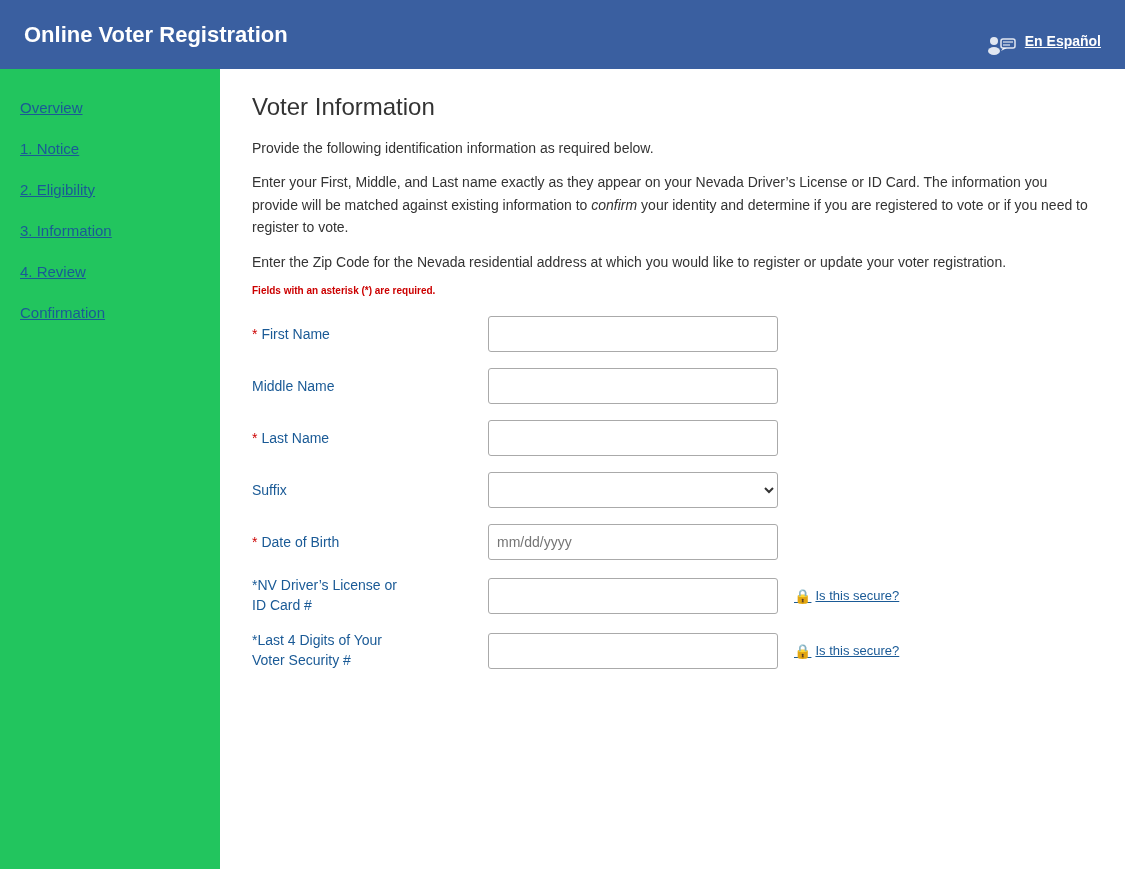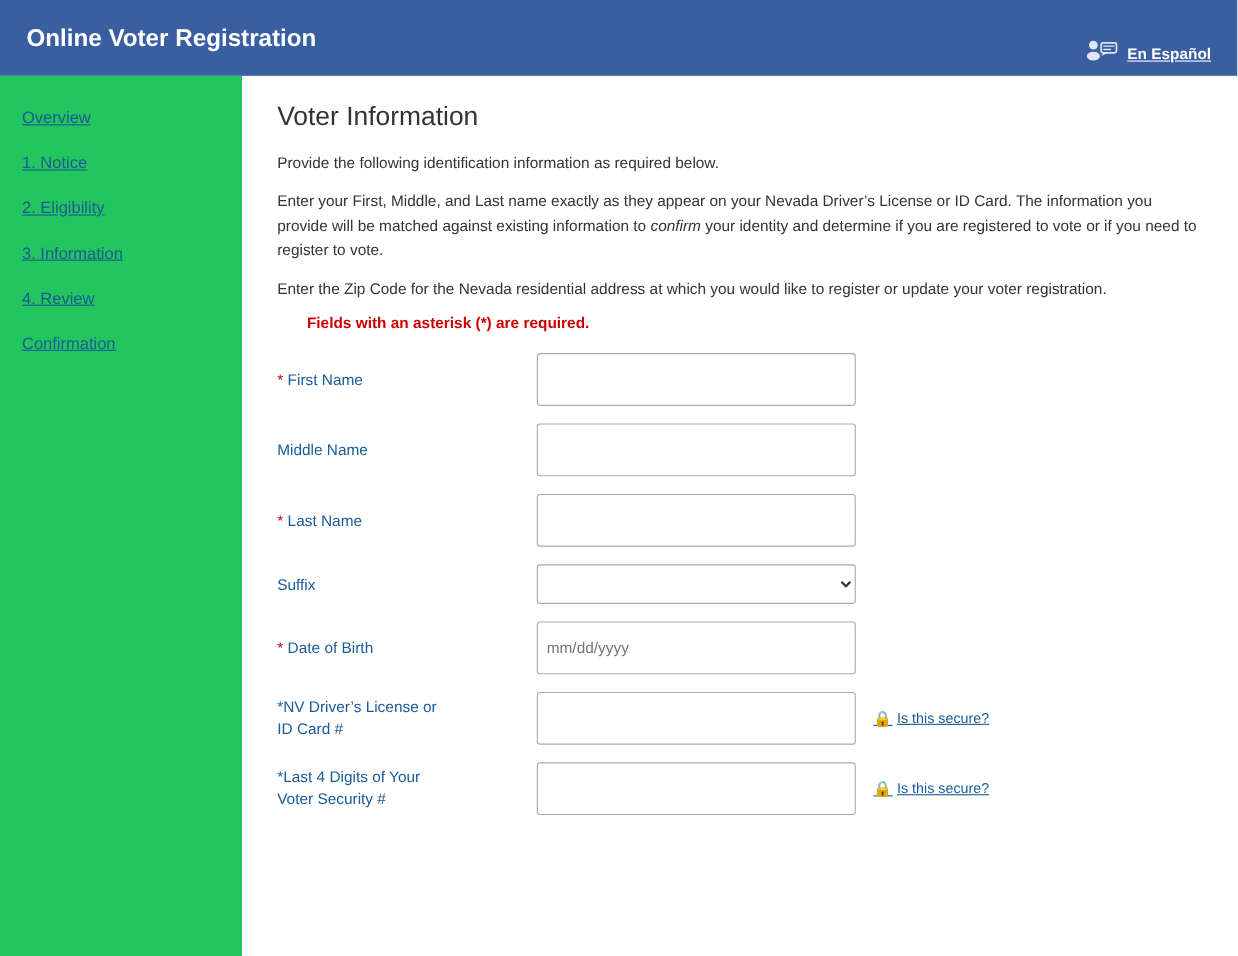--- a/index.html
+++ b/index.html
@@ -15,21 +15,21 @@
       justify-content: space-between;
       min-height: 60px;
     }
     .header-title {
       font-size: 22px;
       font-weight: bold;
       color: white;
     }
     .header-right {
       display: flex;
-      align-items: flex-end;
+      align-items: flex-start;
       gap: 8px;
       margin-top: 21px;
     }
     .header-lang-link {
       color: white;
       text-decoration: underline;
       font-size: 14px;
       font-weight: bold;
       cursor: pointer;
     }
@@ -85,22 +85,21 @@
       margin-bottom: 12px;
       font-size: 14px;
     }
     .description-text em {
       font-style: italic;
     }
     .required-notice {
       color: #cc0000;
       font-weight: bold;
       margin-bottom: 20px;
-      font-size: 14px;
-      margin-left: 27px;
+      font-size: 10px;
     }
 
     
     .form-section {
       display: flex;
       flex-direction: column;
       gap: 16px;
     }
     .form-row {
       display: flex;
@@ -114,21 +113,21 @@
       font-size: 14px;
       font-weight: normal;
       text-align: left;
     }
     .form-label .required-star {
       color: #cc0000;
       margin-right: 4px;
     }
     .form-input {
       width: 290px;
-      height: 48px;
+      height: 36px;
       border: 1px solid #aaa;
       border-radius: 3px;
       padding: 4px 8px;
       font-size: 14px;
       color: #333;
       background: #fff;
     }
     .form-select {
       width: 290px;
       height: 36px;

